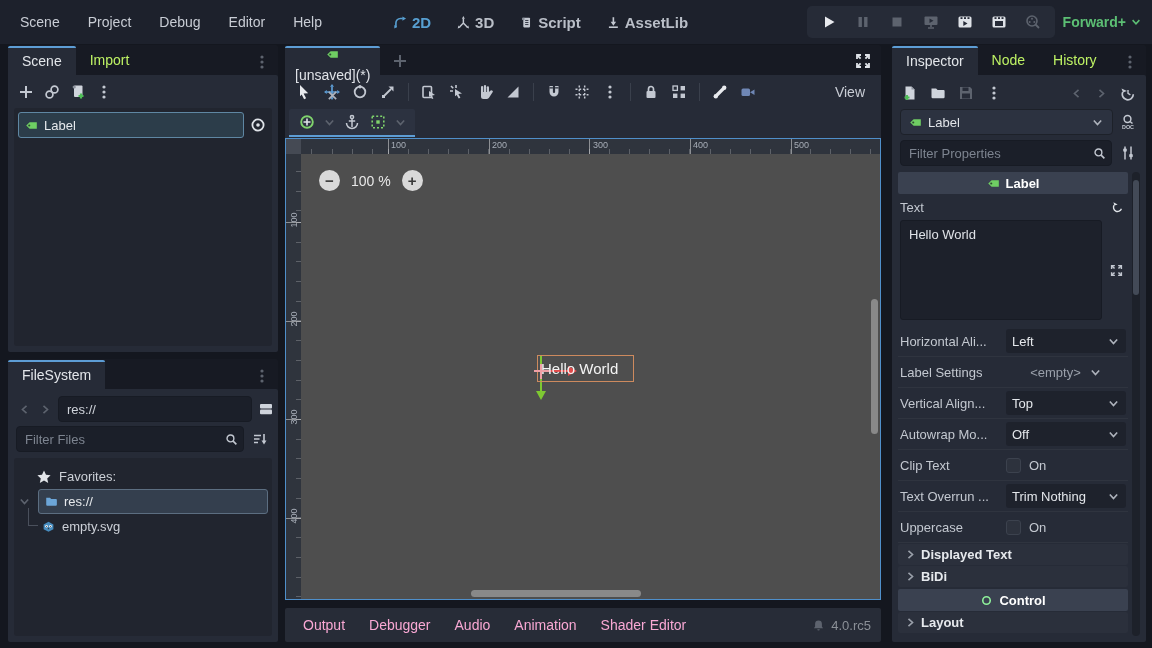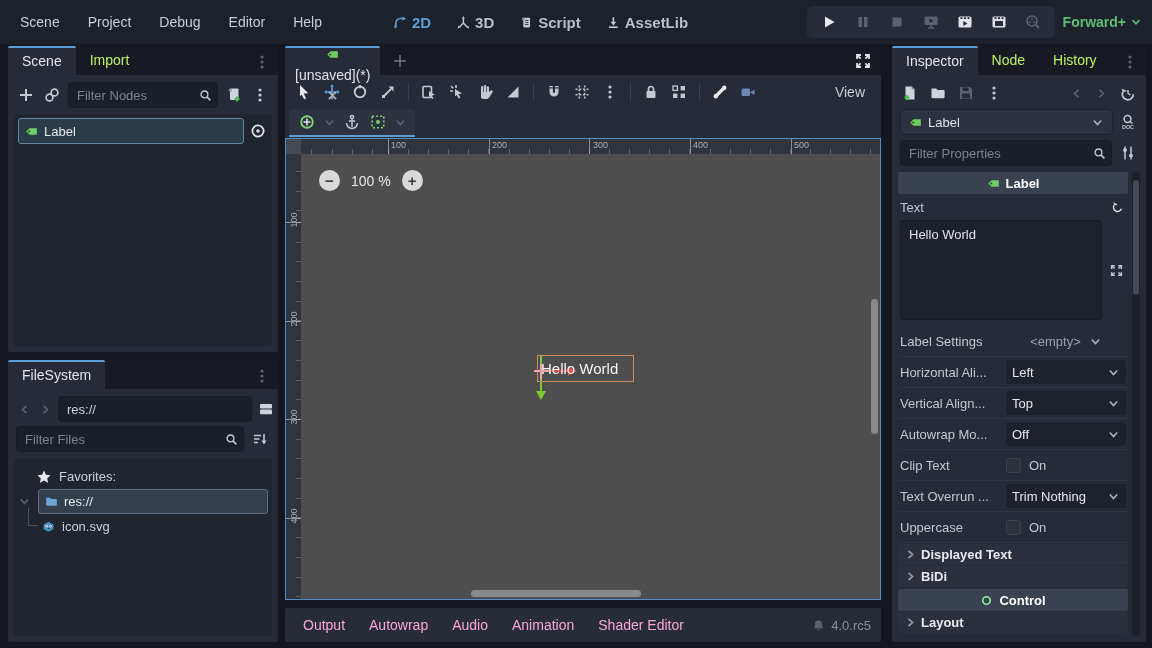--- a/index.html
+++ b/index.html
@@ -475,26 +475,20 @@
           <button class="iconbtn">
               <svg class="ic">
                 <use href="#s-plus"></use>
               </svg>
             </button>
           <button class="iconbtn">
               <svg class="ic">
                 <use href="#s-link"></use>
               </svg>
             </button>
-          <span class="filterbox">
-            <input placeholder="Filter Nodes" style="">
-            <svg class="ic sm">
-                <use href="#s-search"></use>
-              </svg>
-          </span>
           <button class="iconbtn">
               <svg class="ic">
                 <use href="#s-scriptplus"></use>
               </svg>
             </button>
           <button class="iconbtn">
               <svg class="ic">
                 <use href="#s-dots"></use>
               </svg>
             </button>
@@ -574,21 +568,21 @@
                   <use href="#s-folder"></use>
                 </svg>
               <span>res://</span>
             </span>
           </div>
           <div class="fs-row fs-indent2">
             <span class="treeline"></span>
             <svg class="ic sm">
                 <use href="#s-godot"></use>
               </svg>
-            <span>icon.svg</span>
+            <span>empty.svg</span>
           </div>
         </div>
       </div>
     </div>
   </div>
 
   <div class="centercol">
     <div class="scene-tabs">
       <span class="scenetab">
         <svg class="ic sm">
@@ -745,21 +739,21 @@
         <div class="axis-y"></div>
         <div class="hello-box">Hello World</div>
         <div class="crosshair"></div>
         <div class="hscroll"></div>
         <div class="vscroll"></div>
       </div>
     </div>
 
     <div class="bottombar">
       <button class="bbtn">Output</button>
-      <button class="bbtn">Autowrap</button>
+      <button class="bbtn">Debugger</button>
       <button class="bbtn">Audio</button>
       <button class="bbtn">Animation</button>
       <button class="bbtn">Shader Editor</button>
       <span class="version-wrap">
         <svg class="ic sm dim">
             <use href="#s-bell"></use>
           </svg>
         <span>4.0.rc5</span>
       </span>
     </div>
@@ -867,40 +861,40 @@
           <div class="textedit-wrap">
             <textarea class="textedit" readonly="" style="">Hello World</textarea>
             <span class="texteditside">
               <svg class="ic sm" style="color:#c3c8d1">
                   <use href="#s-expand4"></use>
                 </svg>
             </span>
           </div>
 
           <div class="proprow">
+            <span class="proplbl">Horizontal Ali...</span>
+            <span class="propval">
+                <span class="ddbox">
+                  <span>Left</span>
+                  <svg class="ic sm chev" style="color:#aeb3bc">
+                    <use href="#s-chevdown"></use>
+                  </svg>
+                </span>
+              </span>
+          </div>
+          <div class="proprow">
             <span class="proplbl">Label Settings</span>
             <span class="propval">
               <span class="ddplain">
                 <span>&lt;empty&gt;</span>
                 <svg class="ic sm chev" style="color:#aeb3bc">
                     <use href="#s-chevdown"></use>
                   </svg>
               </span>
             </span>
-          </div>
-          <div class="proprow">
-            <span class="proplbl">Horizontal Ali...</span>
-            <span class="propval">
-                <span class="ddbox">
-                  <span>Left</span>
-                  <svg class="ic sm chev" style="color:#aeb3bc">
-                    <use href="#s-chevdown"></use>
-                  </svg>
-                </span>
-              </span>
           </div>
           <div class="proprow">
             <span class="proplbl">Vertical Align...</span>
             <span class="propval">
                 <span class="ddbox">
                   <span>Top</span>
                   <svg class="ic sm chev" style="color:#aeb3bc">
                     <use href="#s-chevdown"></use>
                   </svg>
                 </span>

